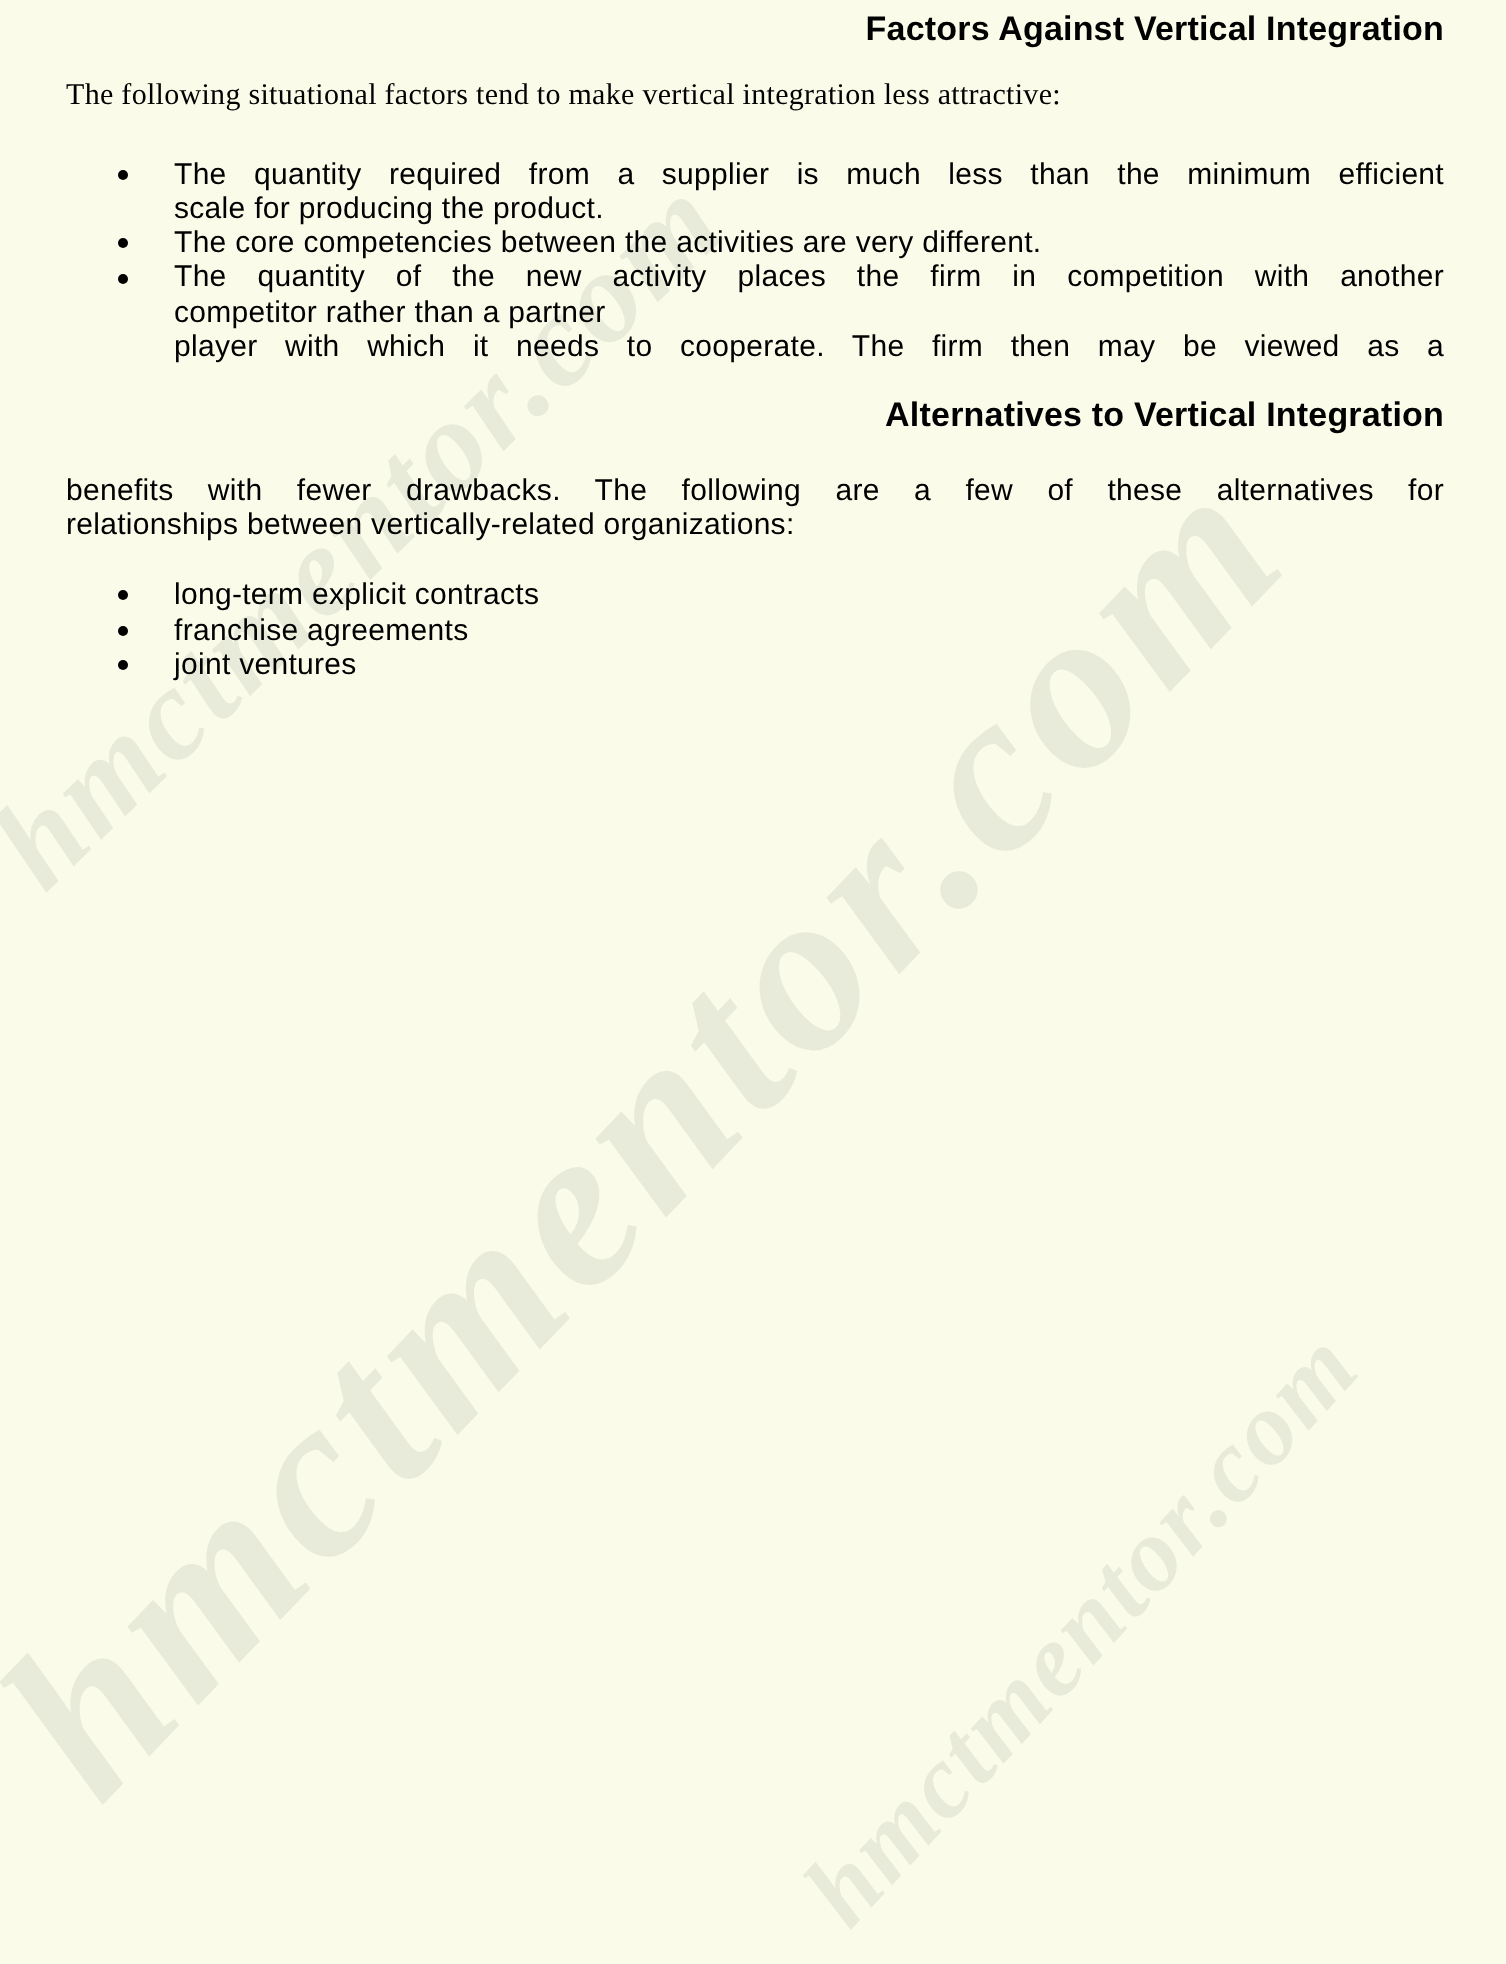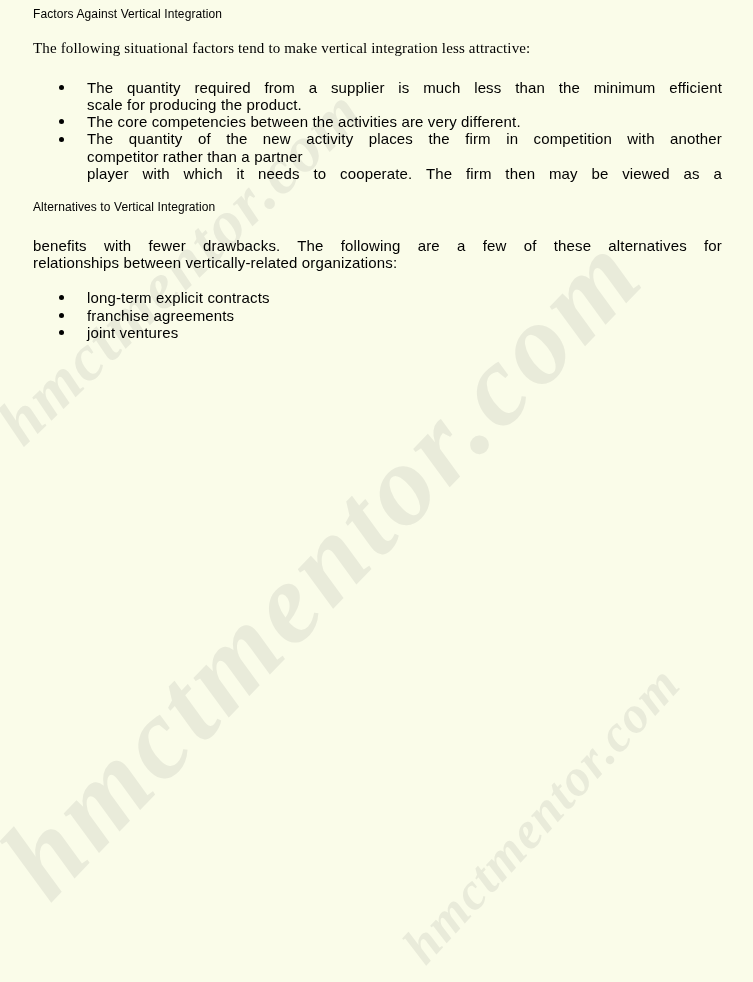--- a/index.html
+++ b/index.html
@@ -31,21 +31,21 @@
   }
   .wm-top{left:8px;top:400px;font-size:65px;line-height:65px;letter-spacing:2px;transform:rotate(-44deg);}
   .wm-big{left:22px;top:820px;font-size:115px;line-height:115px;letter-spacing:5px;transform:rotate(-46.2deg);}
   .wm-bottom{left:413px;top:929px;font-size:52px;line-height:52px;letter-spacing:1.5px;transform:rotate(-47.5deg);}
   
   .content{
     position:absolute;left:33px;top:0;width:689px;z-index:1;
     font-size:15px;line-height:17.3px;letter-spacing:0.15px;
   }
   .heading{
-    margin:0;font-size:12px;line-height:17.3px;font-weight:normal;letter-spacing:0.1px;
+    margin:0;font-size:17px;line-height:17.3px;font-weight:bold;letter-spacing:0.1px;text-align:right;
   }
   .heading.first{margin-top:6px;}
   .heading.second{margin-top:17px;}
   .intro{margin:0;}
   .intro.first{margin-top:17px;font-family:Liberation Serif, serif;}
   .intro.second{margin-top:20px;}
   .line{display:block;}
   .line.j{text-align:justify;text-align-last:justify;}
   ul.blist{list-style:none;margin:0;padding:0;}
   ul.blist.first{margin-top:21px;}

